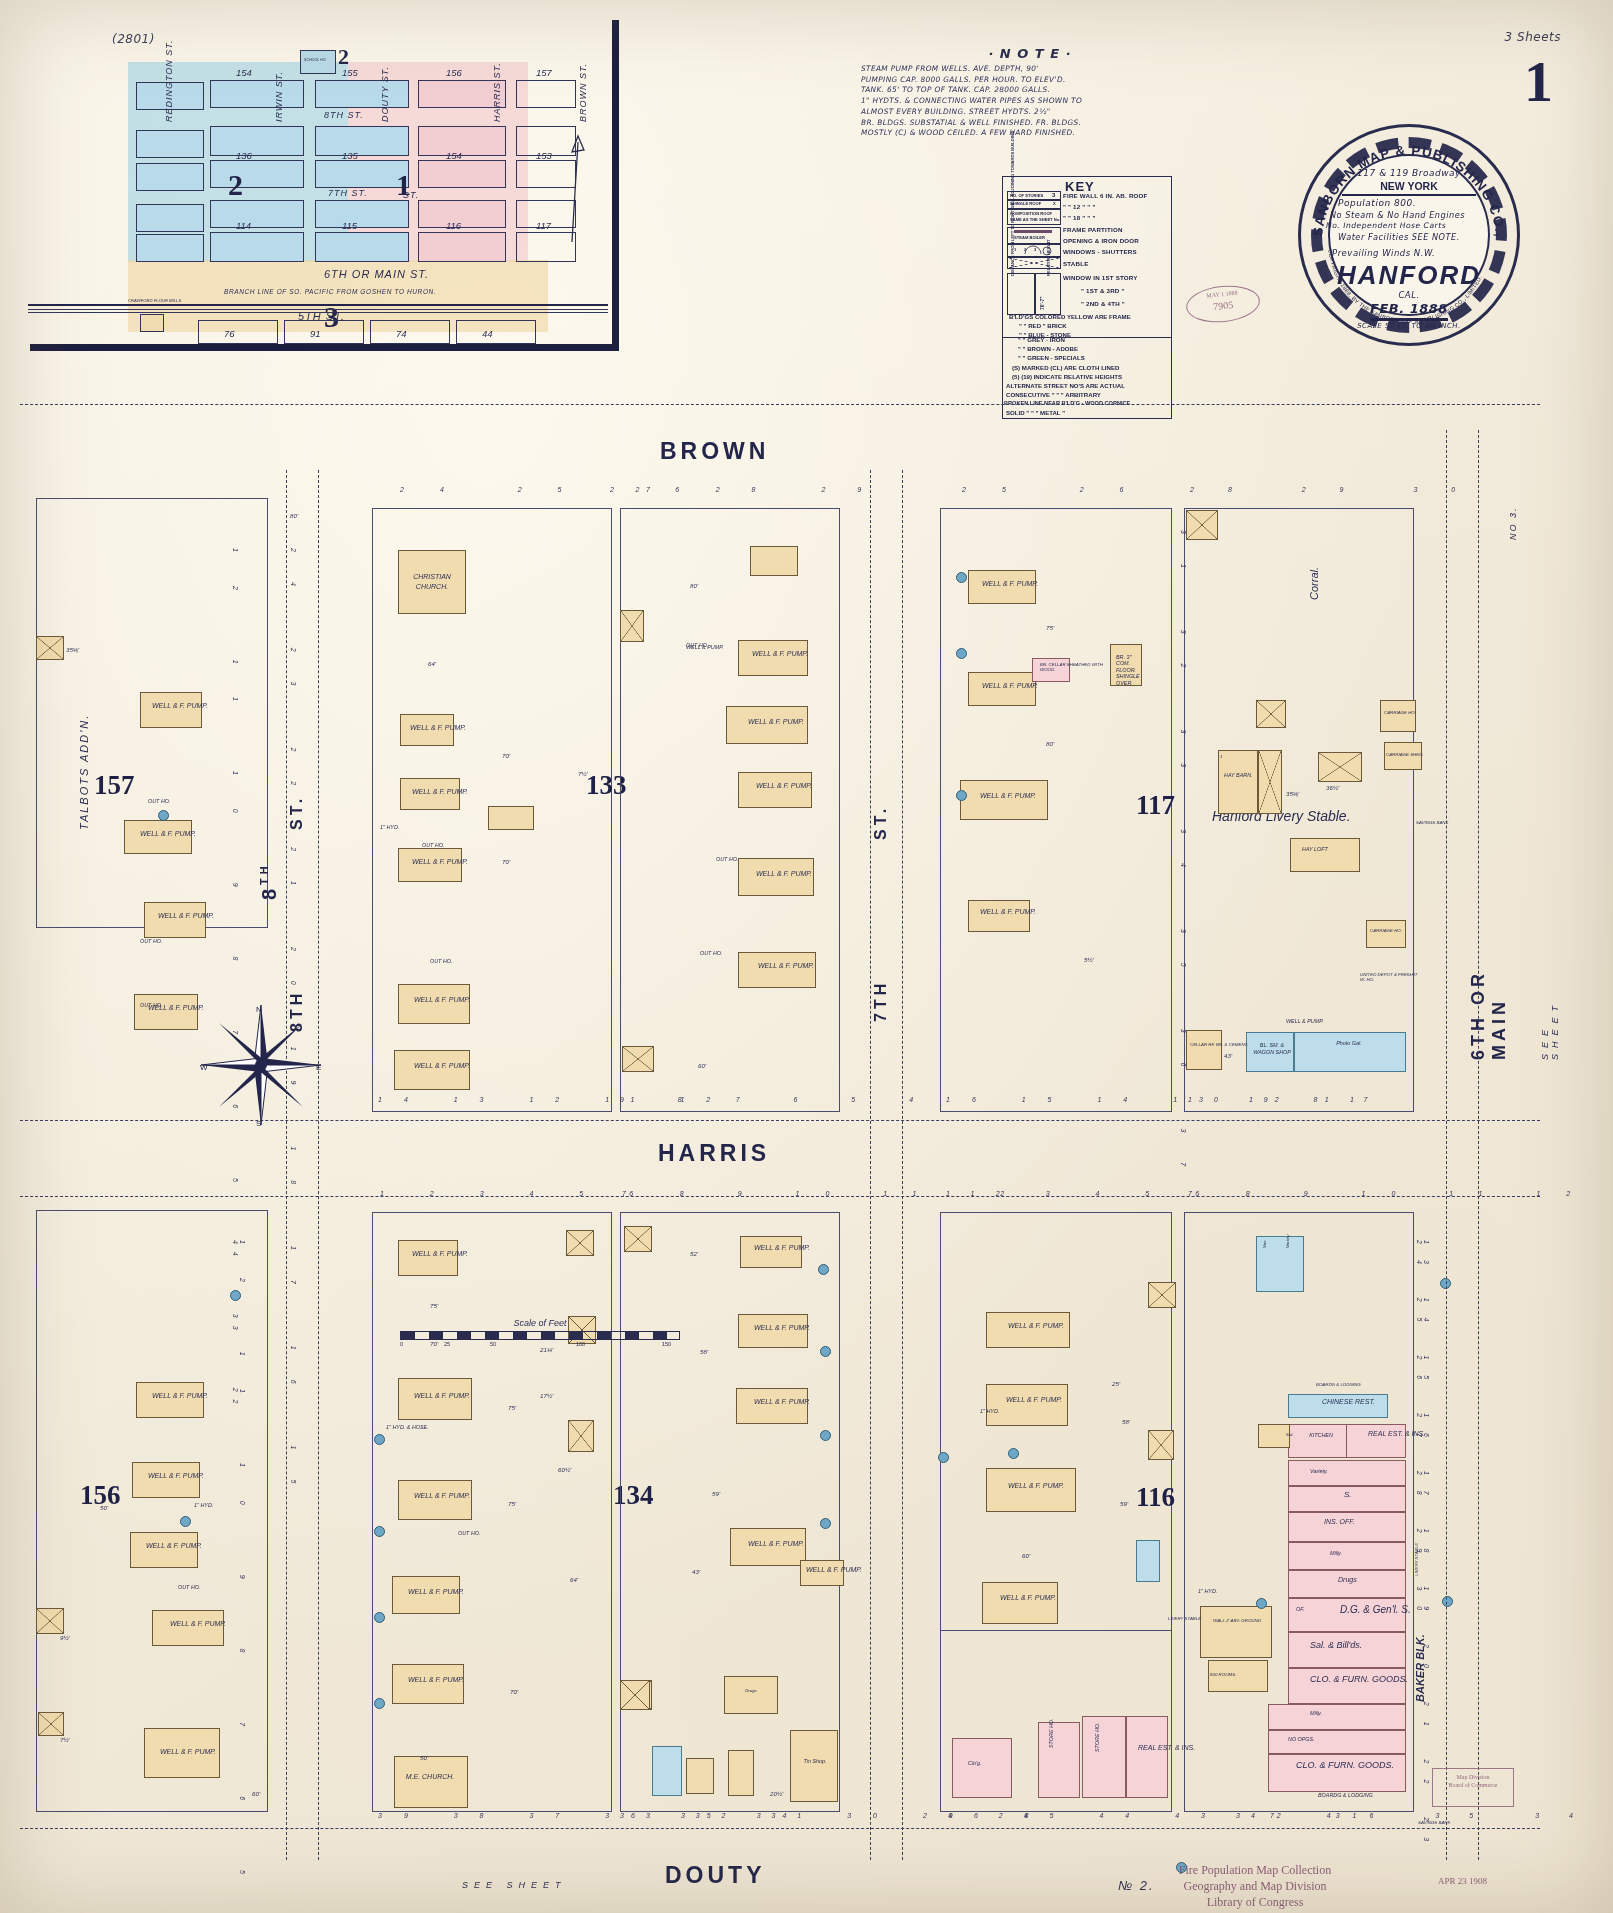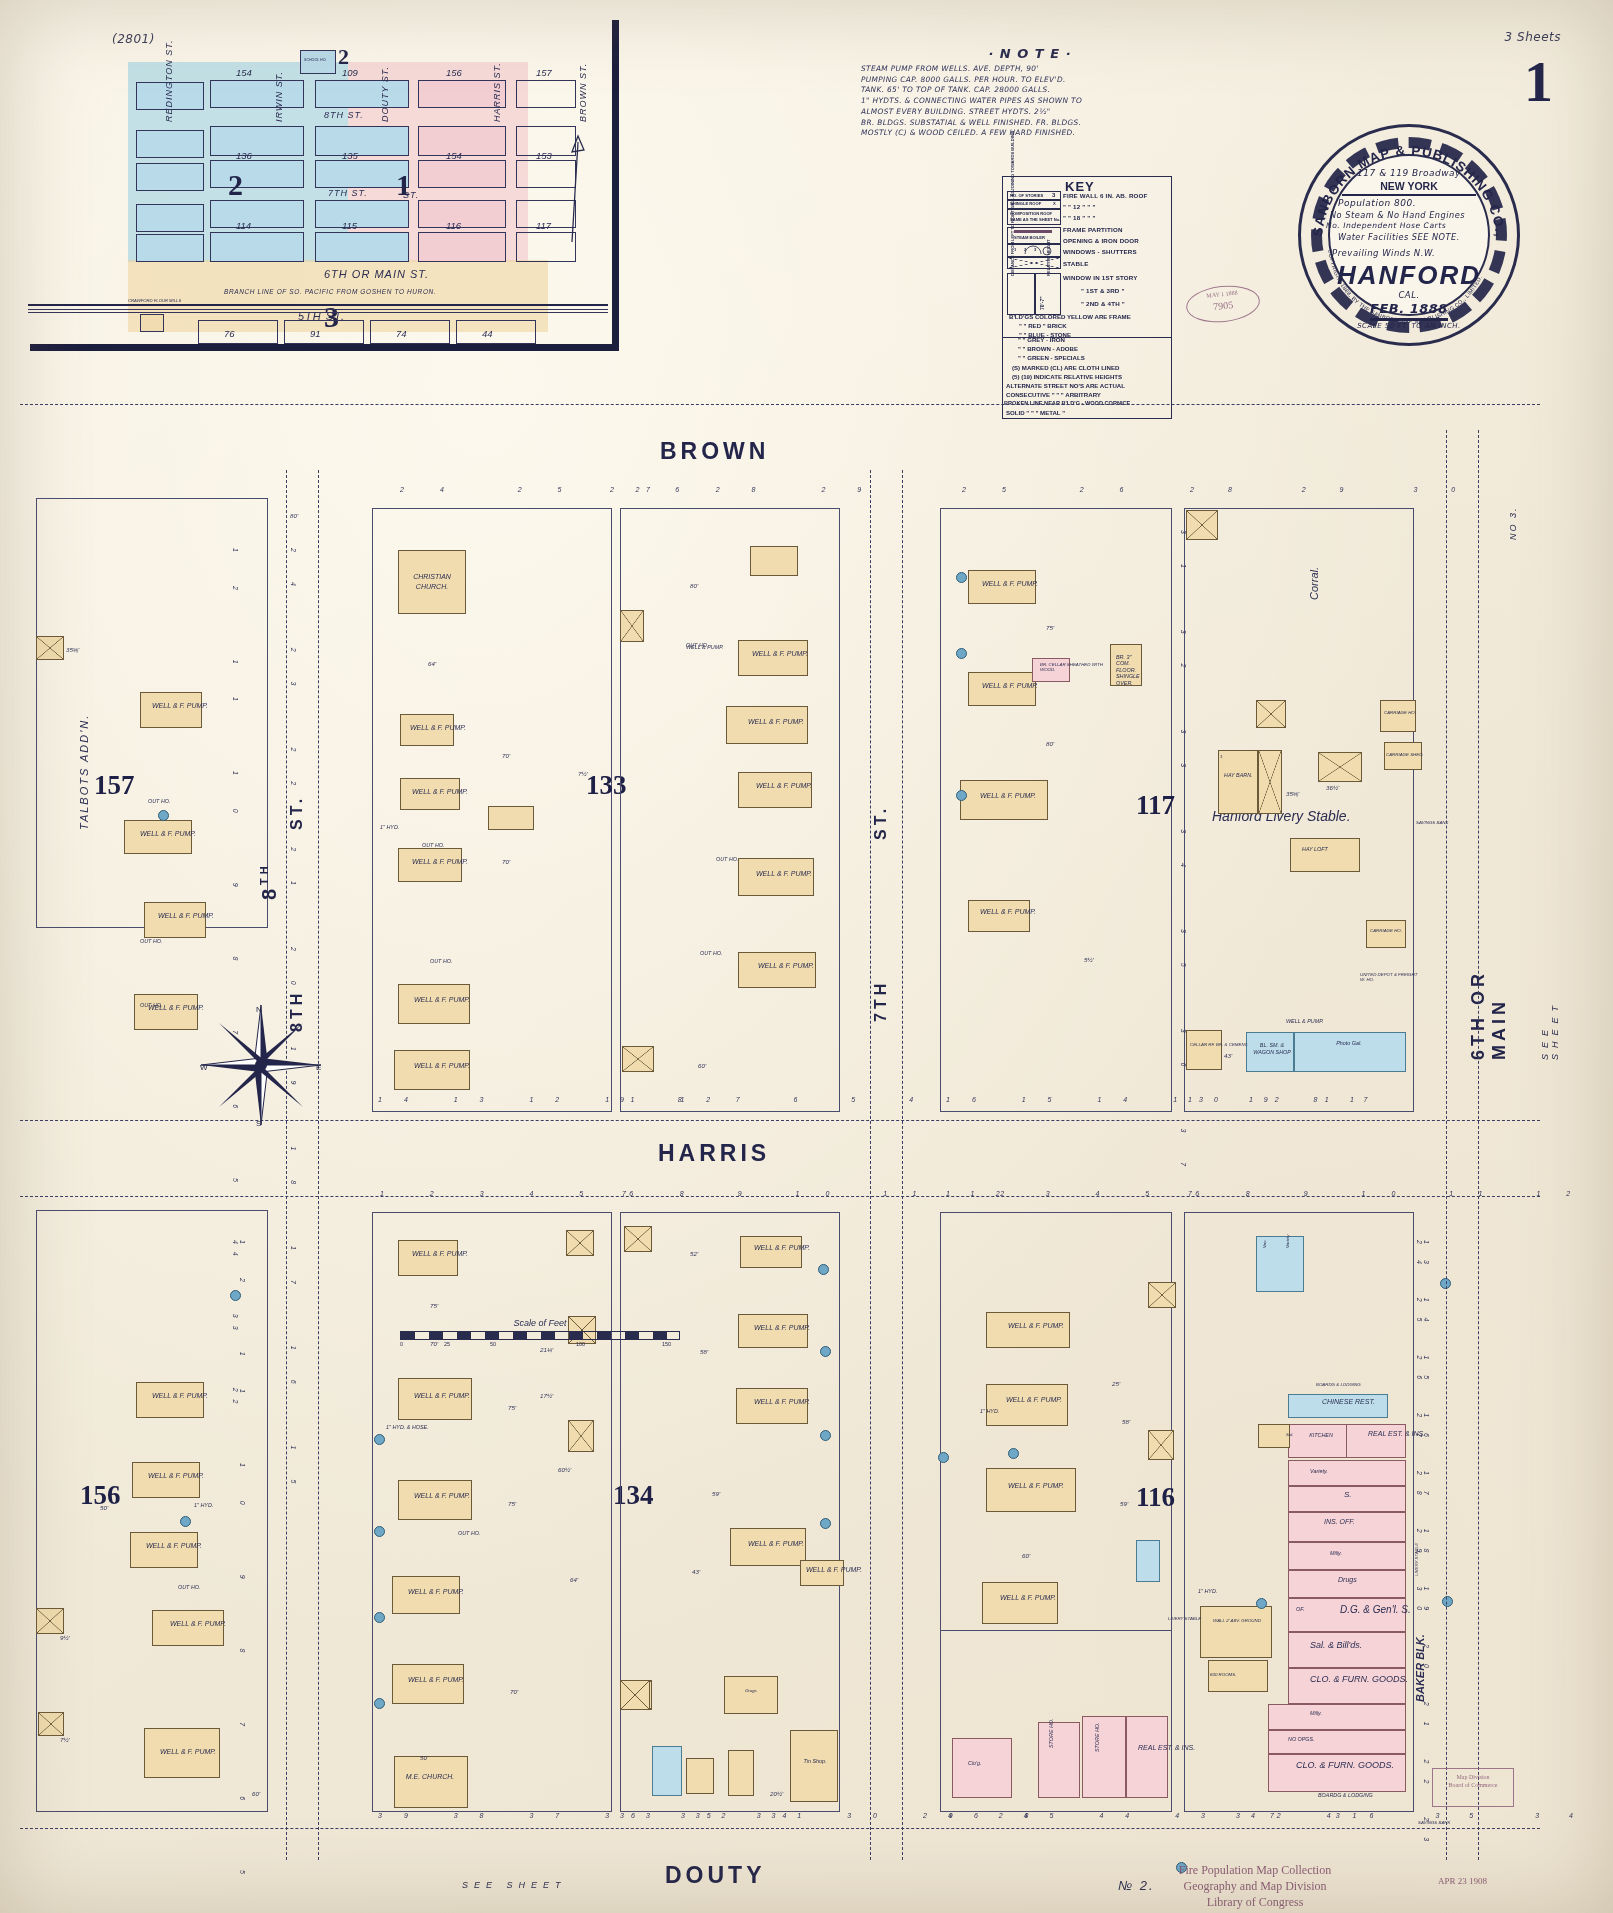--- a/index.html
+++ b/index.html
@@ -132,21 +132,21 @@
     <div class="ins-blk ins-pink" style="left:390px;top:178px;width:86px;height:26px;"></div>
     <div class="ins-blk" style="left:488px;top:178px;width:58px;height:26px;"></div>
 
     <div class="ins-blk ins-blue" style="left:108px;top:212px;width:66px;height:26px;"></div>
     <div class="ins-blk ins-blue" style="left:182px;top:210px;width:92px;height:28px;"></div>
     <div class="ins-blk ins-blue" style="left:287px;top:210px;width:92px;height:28px;"></div>
     <div class="ins-blk ins-pink" style="left:390px;top:210px;width:86px;height:28px;"></div>
     <div class="ins-blk" style="left:488px;top:210px;width:58px;height:28px;"></div>
 
     <div class="ins-lab" style="left:208px;top:45px;">154</div>
-    <div class="ins-lab" style="left:314px;top:45px;">109</div>
+    <div class="ins-lab" style="left:314px;top:45px;">155</div>
     <div class="ins-lab" style="left:418px;top:45px;">156</div>
     <div class="ins-lab" style="left:508px;top:45px;">157</div>
     <div class="ins-lab" style="left:208px;top:128px;">136</div>
     <div class="ins-lab" style="left:314px;top:128px;">135</div>
     <div class="ins-lab" style="left:418px;top:128px;">154</div>
     <div class="ins-lab" style="left:508px;top:128px;">153</div>
     <div class="ins-lab" style="left:208px;top:198px;">114</div>
     <div class="ins-lab" style="left:314px;top:198px;">115</div>
     <div class="ins-lab" style="left:418px;top:198px;">116</div>
     <div class="ins-lab" style="left:508px;top:198px;">117</div>

